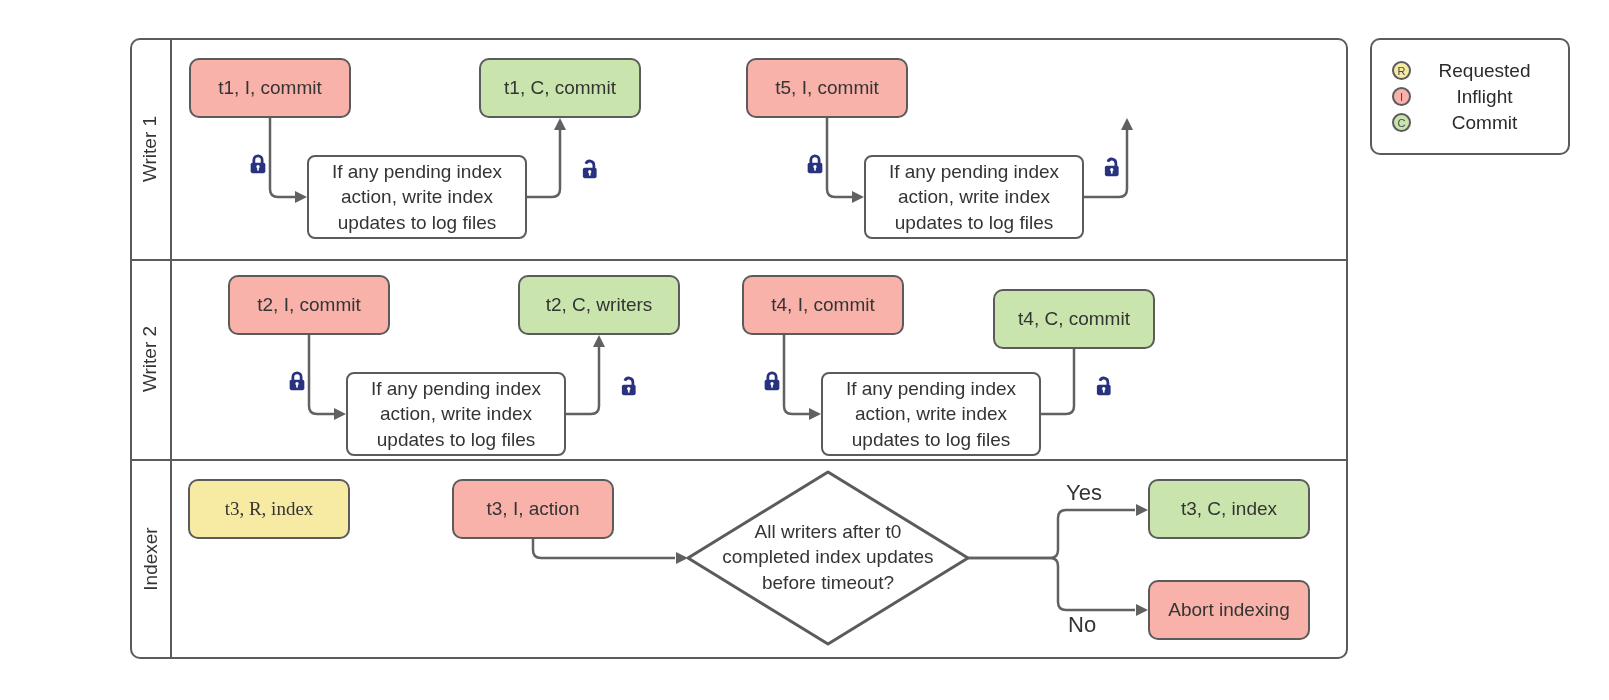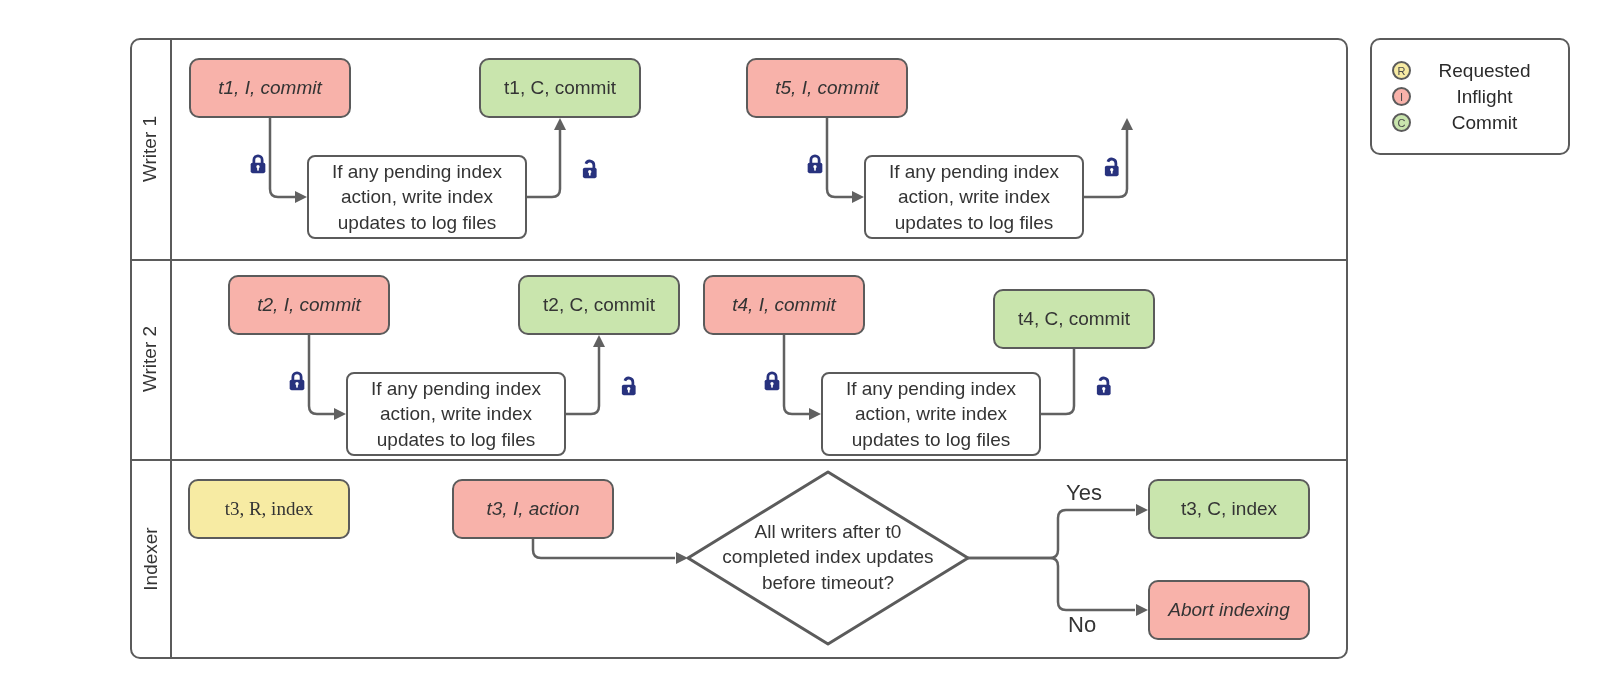--- a/index.html
+++ b/index.html
@@ -15,21 +15,21 @@
   .label-col-divider { position: absolute; top: 38px; left: 170px; width: 0; height: 621px;
     border-left: 2.5px solid #5b5b5b; }
   .lane-label { position: absolute; left: 130px; width: 41px; display: flex;
     align-items: center; justify-content: center; color: #343434; font-size: 19px; }
   .lane-label span { transform: rotate(-90deg); white-space: nowrap; }
 
   
   .node { position: absolute; width: 162px; height: 60px; border: 2.5px solid #5b5b5b;
     border-radius: 10px; display: flex; align-items: center; justify-content: center;
     font-size: 19px; color: #343434; text-align: center; }
-  .inflight  { background: #f8b2aa; font-style: italic; }
+  .inflight  { background: #f8b2aa; }
   .commit    { background: #c9e5ad; }
   .requested { background: #f7eba3; font-family: Liberation Serif, serif; }
   .note { position: absolute; width: 220px; height: 84px; background: #ffffff;
     border: 2.5px solid #5b5b5b; border-radius: 8px; display: flex; align-items: center;
     justify-content: center; font-size: 19px; color: #343434; text-align: center;
     line-height: 1.35; padding: 20px 8px; }
   .diamond-label { position: absolute; left: 713px; top: 519px; width: 230px;
     font-size: 19px; color: #343434; text-align: center; line-height: 1.33; }
   .edge-label { position: absolute; font-size: 22px; color: #343434; }
 
@@ -125,22 +125,22 @@
     </div>
 
   <div class="node inflight" style="left:189px; top:58px">t1, I, commit</div>
   <div class="note" style="left:307px; top:155px">If any pending index action, write index updates to log files</div>
   <div class="node commit" style="left:479px; top:58px">t1, C, commit</div>
   <div class="node inflight" style="left:746px; top:58px">t5, I, commit</div>
   <div class="note" style="left:864px; top:155px">If any pending index action, write index updates to log files</div>
 
   <div class="node inflight" style="left:228px; top:275px">t2, I, commit</div>
   <div class="note" style="left:346px; top:372px">If any pending index action, write index updates to log files</div>
-  <div class="node commit" style="left:518px; top:275px">t2, C, commit</div>
-  <div class="node inflight" style="left:703px; top:275px">t4, I, commit</div>
+  <div class="node commit" style="left:518px; top:275px">t2, C, writers</div>
+  <div class="node inflight" style="left:742px; top:275px">t4, I, commit</div>
   <div class="note" style="left:821px; top:372px">If any pending index action, write index updates to log files</div>
   <div class="node commit" style="left:993px; top:289px">t4, C, commit</div>
 
   <div class="node requested" style="left:188px; top:479px">t3, R, index</div>
   <div class="node inflight" style="left:452px; top:479px">t3, I, action</div>
   <div class="diamond-label">All writers after t0 completed index updates before timeout?</div>
   <div class="edge-label" style="left:1066px; top:480px">Yes</div>
   <div class="edge-label" style="left:1068px; top:612px">No</div>
   <div class="node commit" style="left:1148px; top:479px">t3, C, index</div>
   <div class="node inflight" style="left:1148px; top:580px">Abort indexing</div>

